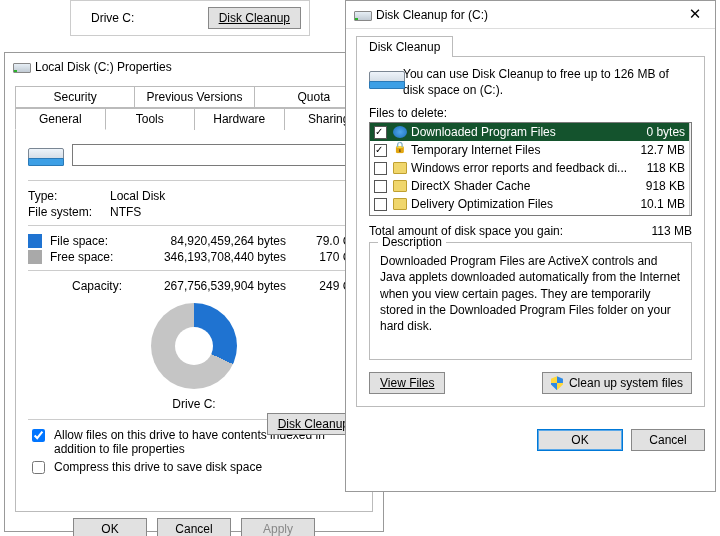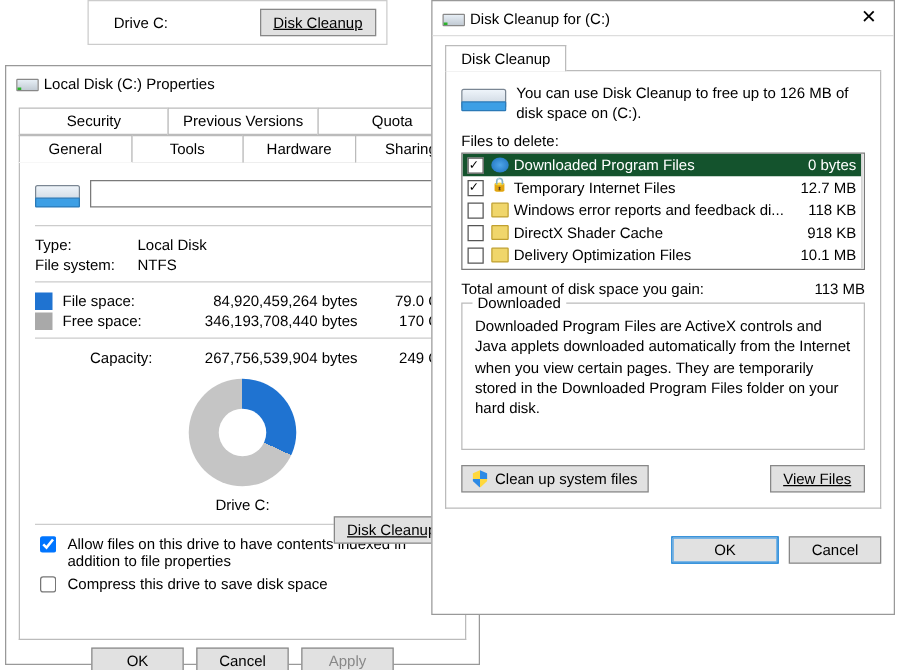--- a/index.html
+++ b/index.html
@@ -84,21 +84,21 @@
   #frag .lbl { position:absolute; left:20px; top:10px; }
   #frag .btn { position:absolute; right:8px; top:6px; text-decoration:underline;}
 
   
   #dc { top:0; left:345px; width:371px; height:492px; z-index:10; }
   #dc .titlebar { border-bottom:1px solid #ddd; }
   #dc-body { padding:6px 10px 10px 10px; }
   .dc-tabs { display:flex; border-bottom:1px solid #bbb; }
   .dc-tab { border:1px solid #bbb; border-bottom:0; padding:3px 12px; background:#fff; position:relative; top:1px; }
   .dc-panel { border:1px solid #bbb; border-top:0; padding:10px 12px 12px 12px; }
-  .dc-blurb { display:flex; gap:10px; align-items:flex-start; margin-bottom:8px; }
+  .dc-blurb { display:flex; align-items:flex-start; margin-bottom:8px; }
   .dc-blurb-text { flex:1; line-height:1.3; }
   .filestodel { margin:4px 0 2px 0; }
   .filelist {
     border:1px solid #7a7a7a; height:94px; overflow:hidden; position:relative; background:#fff;
     display:flex;
   }
   .filelist-inner { flex:1; }
   .file-row { display:flex; align-items:center; height:18px; padding:0 4px; }
   .file-row.sel { background:#14532d; color:#fff; }
   .file-row .ck { width:13px; height:13px; margin-right:6px; background:#fff; border:1px solid #555;}
@@ -259,29 +259,29 @@
               <span class="file-size">10.1 MB</span>
             </div>
           </div>
         <div class="sb"></div>
       </div>
       <div class="total-row">
         <span class="l">Total amount of disk space you gain:</span>
         <span class="v">113 MB</span>
       </div>
       <div class="group-box">
-        <span class="group-title">Downloaded</span>
+        <span class="group-title">Description</span>
         <div class="desc-text">Downloaded Program Files are ActiveX controls and Java applets downloaded automatically from the Internet when you view certain pages. They are temporarily stored in the Downloaded Program Files folder on your hard disk.</div>
       </div>
       <div class="dc-btn-row">
+        <span class="btn" style="text-decoration:underline">View Files</span>
         <span class="btn btn-shield">
           <span class="shield-ico"></span>
           <span>Clean up system files</span>
         </span>
-        <span class="btn" style="text-decoration:underline">View Files</span>
       </div>
     </div>
   </div>
   <div class="dc-footer">
     <span class="btn btn-default" style="min-width:86px">OK</span>
     <span class="btn" style="min-width:74px">Cancel</span>
   </div>
 </div>
 
 </body></html>

